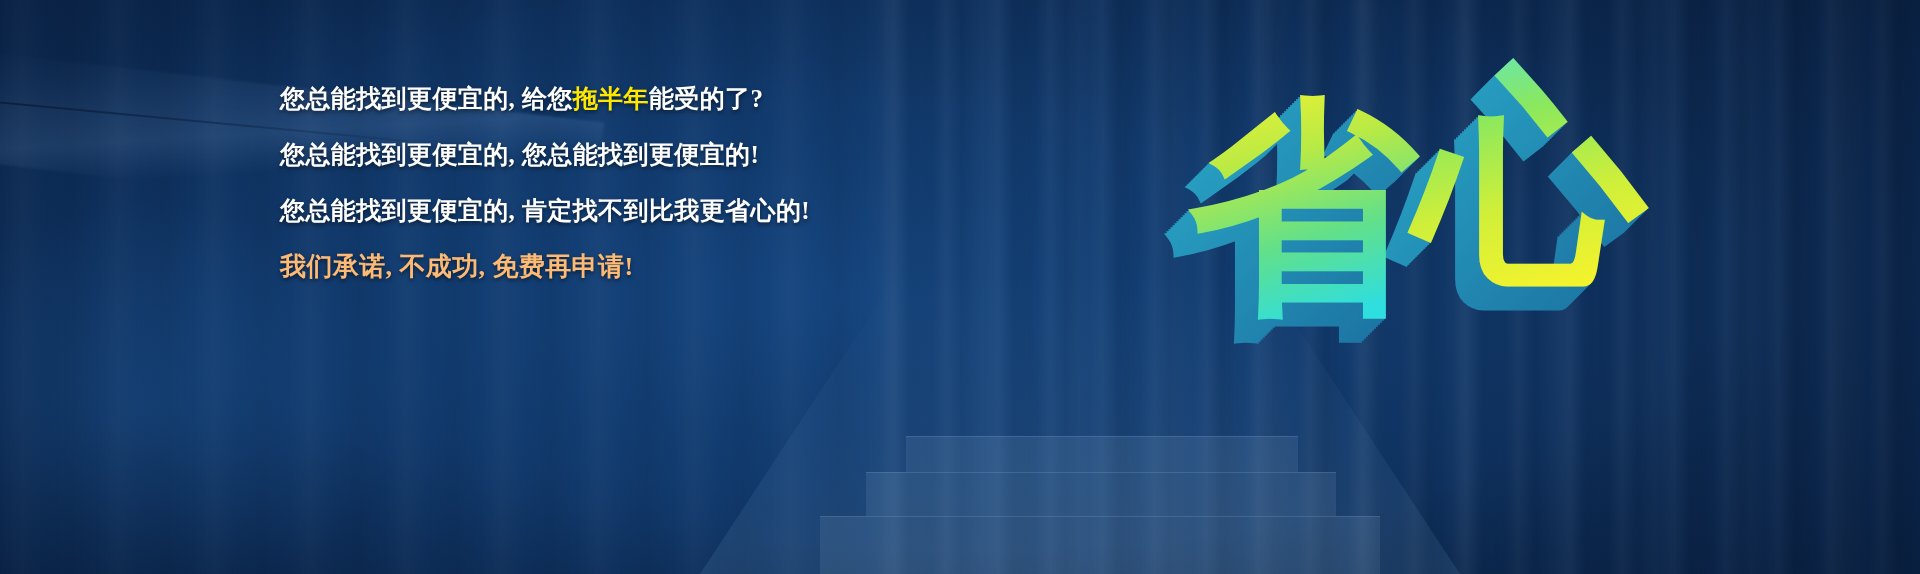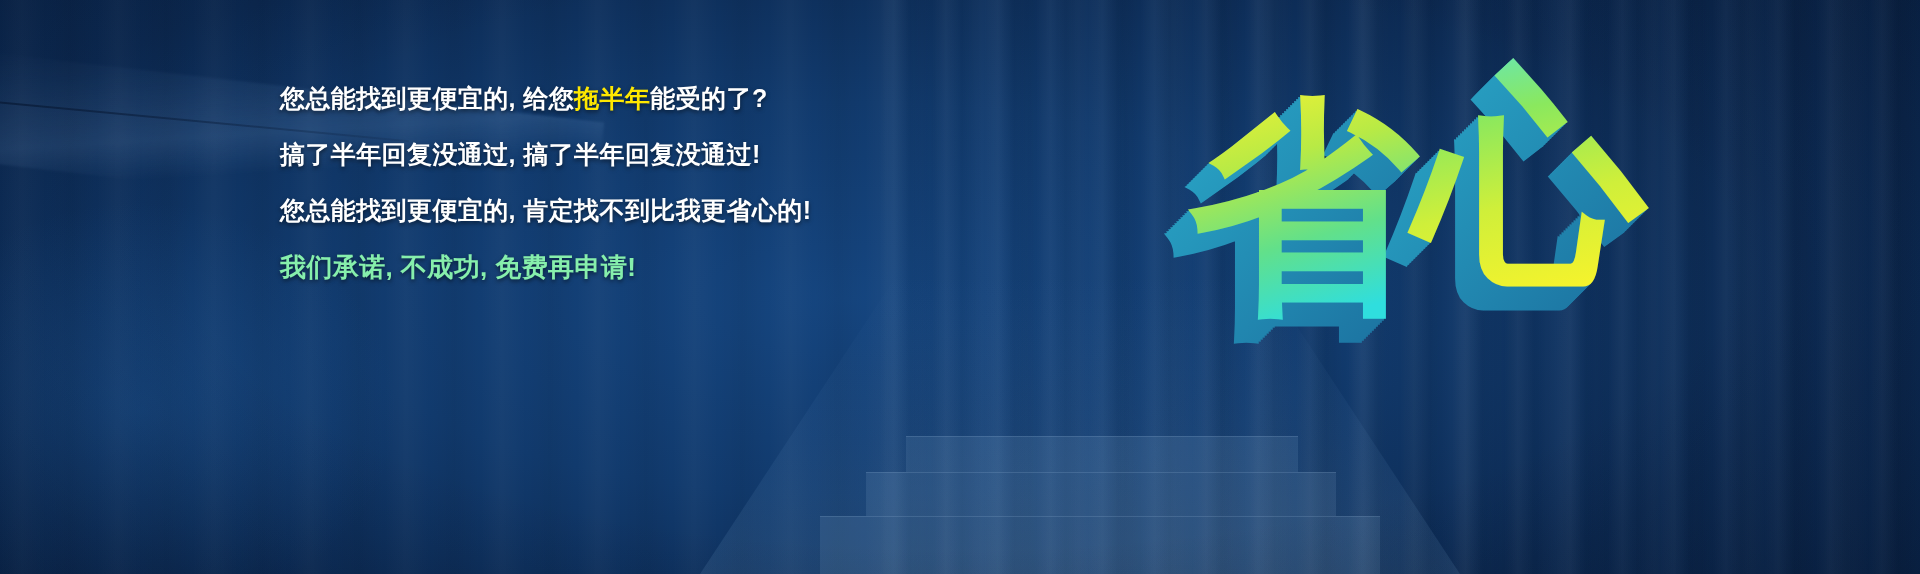--- a/index.html
+++ b/index.html
@@ -111,24 +111,25 @@
   }
   .line {
     color: #ffffff;
     font-size: 25px;
     font-weight: bold;
     letter-spacing: .4px;
     line-height: 1;
     margin-bottom: 31px;
     white-space: nowrap;
     text-shadow: 0 2px 4px rgba(0,0,0,0.55);
+    font-family: Liberation Serif, serif;
   }
   .line:last-child { margin-bottom: 0; }
   .line .hl { color: #ffe800; }
-  .line.all-yellow { color: #86efac; font-size: 26px; }
+  .line.all-yellow { color: #fdba74; font-size: 26px; }
 
   
   .word {
     position: absolute;
     right: 238px;
     top: 62px;
     width: 520px;
     height: 320px;
     z-index: 4;
   }
@@ -157,21 +158,21 @@
   <div class="bg-darkvig"></div>
 
   <div class="copy">
 
     <div class="line">
       <span>您总能找到更便宜的, 给您</span><span class="hl">拖半年</span><span>能受的了?</span>
     </div>
 
 
     <div class="line">
-      <span>搞了半年回复没通过, 搞了半年回复没通过!</span>
+      <span>您总能找到更便宜的, 您总能找到更便宜的!</span>
     </div>
 
     <div class="line">
       <span>您总能找到更便宜的, 肯定找不到比我更省心的!</span>
     </div>
 
     <div class="line all-yellow">
       <span>我们承诺, 不成功, 免费再申请!</span>
     </div>
 

